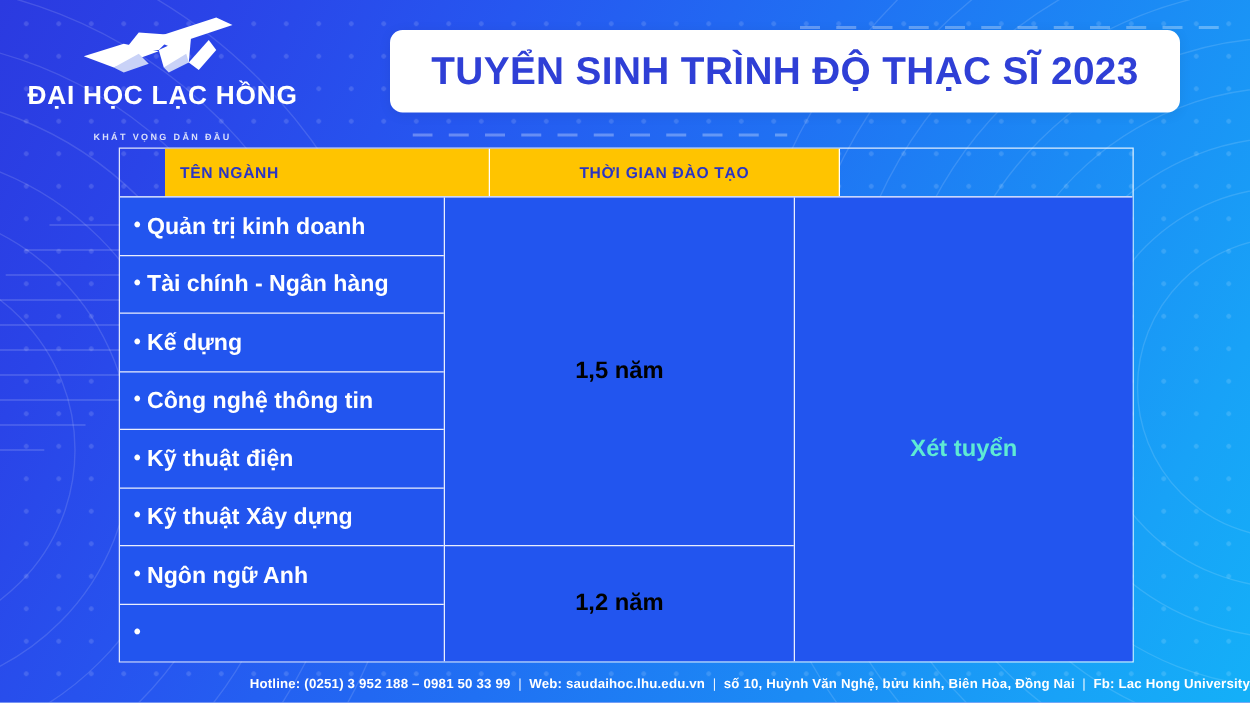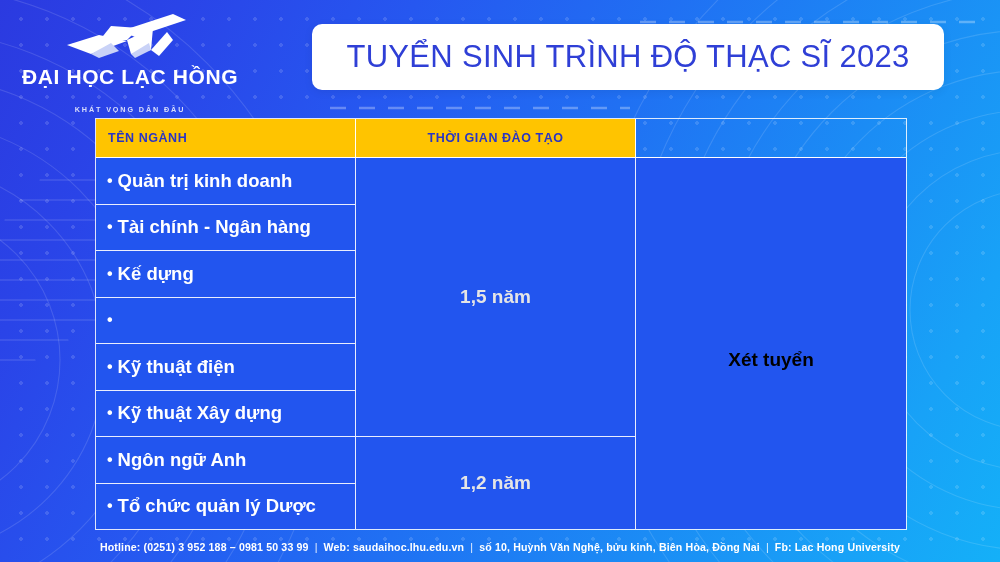--- a/index.html
+++ b/index.html
@@ -67,34 +67,34 @@
     position: absolute; left: 312px; top: 24px;
     width: 632px; height: 66px;
     background: #ffffff;
     border-radius: 10px;
     display: flex; align-items: center; justify-content: center;
     box-shadow: 0 2px 10px rgba(0,0,0,0.07);
   }
   .title-text {
     color: #2f3fd6;
     font-size: 31px;
-    font-weight: 400;
+    font-weight: 700;
     letter-spacing: 0.3px;
     white-space: nowrap;
   }
 
   
   .table {
     position: absolute;
     left: 95px; top: 118px;
     width: 812px; height: 412px;
     border: 1.6px solid rgba(255,255,255,0.85);
     display: flex; flex-direction: column;
   }
-  .thead { display: flex; height: 38px; flex: 0 0 38px; }
+  .thead { display: flex; height: 38px; flex: 0 0 38px; margin-left: 36px; }
   .th {
     background: #ffc400;
     color: #2a35c4;
     font-size: 12.5px;
     font-weight: 800;
     letter-spacing: 0.55px;
     display: flex; align-items: center;
     white-space: nowrap;
   }
   .th-1 { width: 260px; padding-left: 12px; justify-content: flex-start; border-right: 1.6px solid #ffffff; }
@@ -120,37 +120,37 @@
   .name-cell:last-child { border-bottom: none; }
   .name-cell .bullet { margin-right: 5px; font-size: 16px; line-height: 1; }
 
   .col-time {
     width: 280px; flex: 0 0 280px;
     border-right: 1.6px solid rgba(255,255,255,0.9);
     display: flex; flex-direction: column;
   }
   .time-cell {
     display: flex; align-items: center; justify-content: center;
-    color: #e5e5e5; font-size: 19px; font-weight: 700;
+    color: #000000; font-size: 19px; font-weight: 700;
     border-bottom: 1.6px solid rgba(255,255,255,0.9);
   }
   .time-cell.span6 { flex: 6 1 0; }
   .time-cell.span2 { flex: 2 1 0; border-bottom: none; }
 
   .col-method {
     flex: 1;
     display: flex; align-items: center; justify-content: center;
-    color: #000000; font-size: 19px; font-weight: 700; margin-top: 32px;
+    color: #5eead4; font-size: 19px; font-weight: 700; margin-top: 32px;
   }
 
   
   .footer {
     position: absolute; left: 0; right: 0; bottom: 0;
     height: 30px;
-    display: flex; align-items: center; justify-content: center;
+    display: flex; align-items: center; justify-content: flex-end;
     color: #ffffff;
     font-size: 10.6px;
     font-weight: 700;
     letter-spacing: 0.15px;
     white-space: nowrap;
   }
   .footer .sep { margin: 0 6px; opacity: .9; font-weight: 400; }
 </style>
 </head>
 <body>
@@ -236,36 +236,36 @@
           <div class="name-cell">
             <span class="bullet">•</span>
             <span>Tài chính - Ngân hàng</span>
           </div>
           <div class="name-cell">
             <span class="bullet">•</span>
             <span>Kế dựng</span>
           </div>
           <div class="name-cell">
             <span class="bullet">•</span>
+            <span>Công nghệ thông tin</span>
           </div>
           <div class="name-cell">
             <span class="bullet">•</span>
             <span>Kỹ thuật điện</span>
           </div>
           <div class="name-cell">
             <span class="bullet">•</span>
             <span>Kỹ thuật Xây dựng</span>
           </div>
           <div class="name-cell">
             <span class="bullet">•</span>
             <span>Ngôn ngữ Anh</span>
           </div>
           <div class="name-cell">
             <span class="bullet">•</span>
-            <span>Tổ chức quản lý Dược</span>
           </div>
         </div>
       <div class="col-time" id="col-time">
           <div class="time-cell span6">1,5 năm</div>
           <div class="time-cell span2">1,2 năm</div>
         </div>
       <div class="col-method">Xét tuyển</div>
     </div>
   </div>
 

